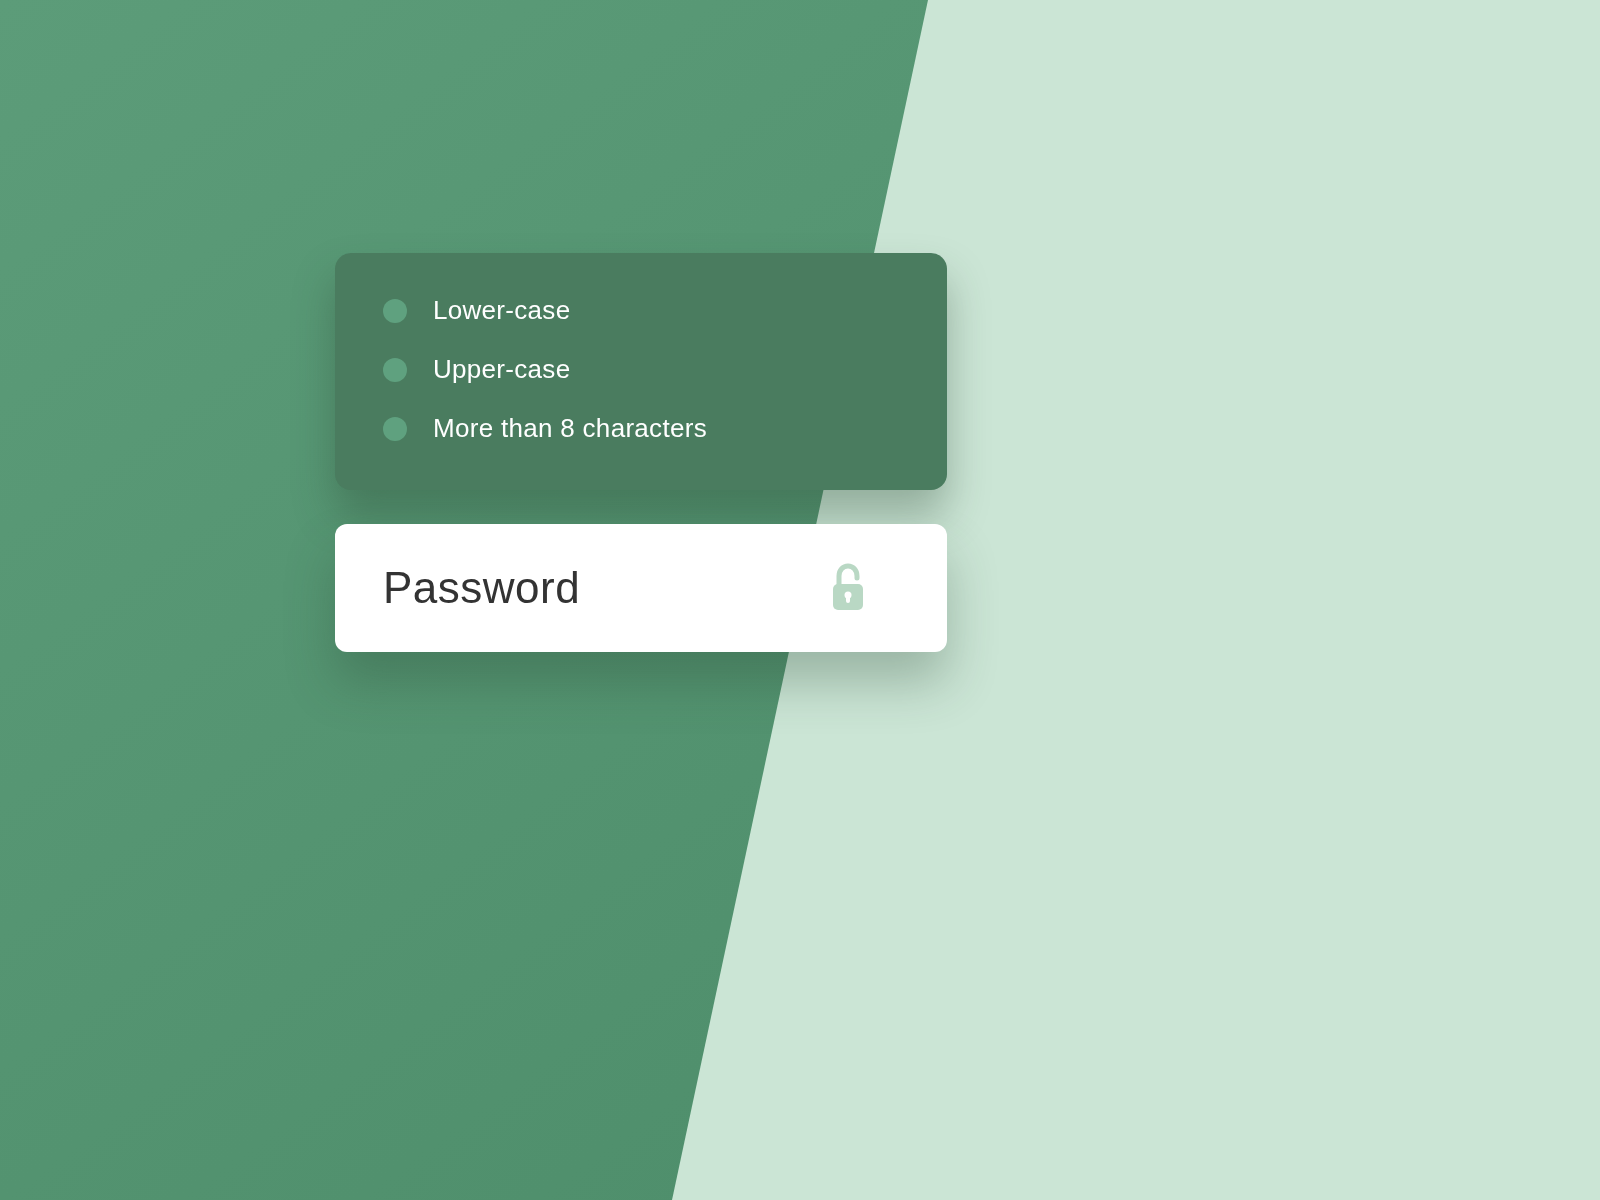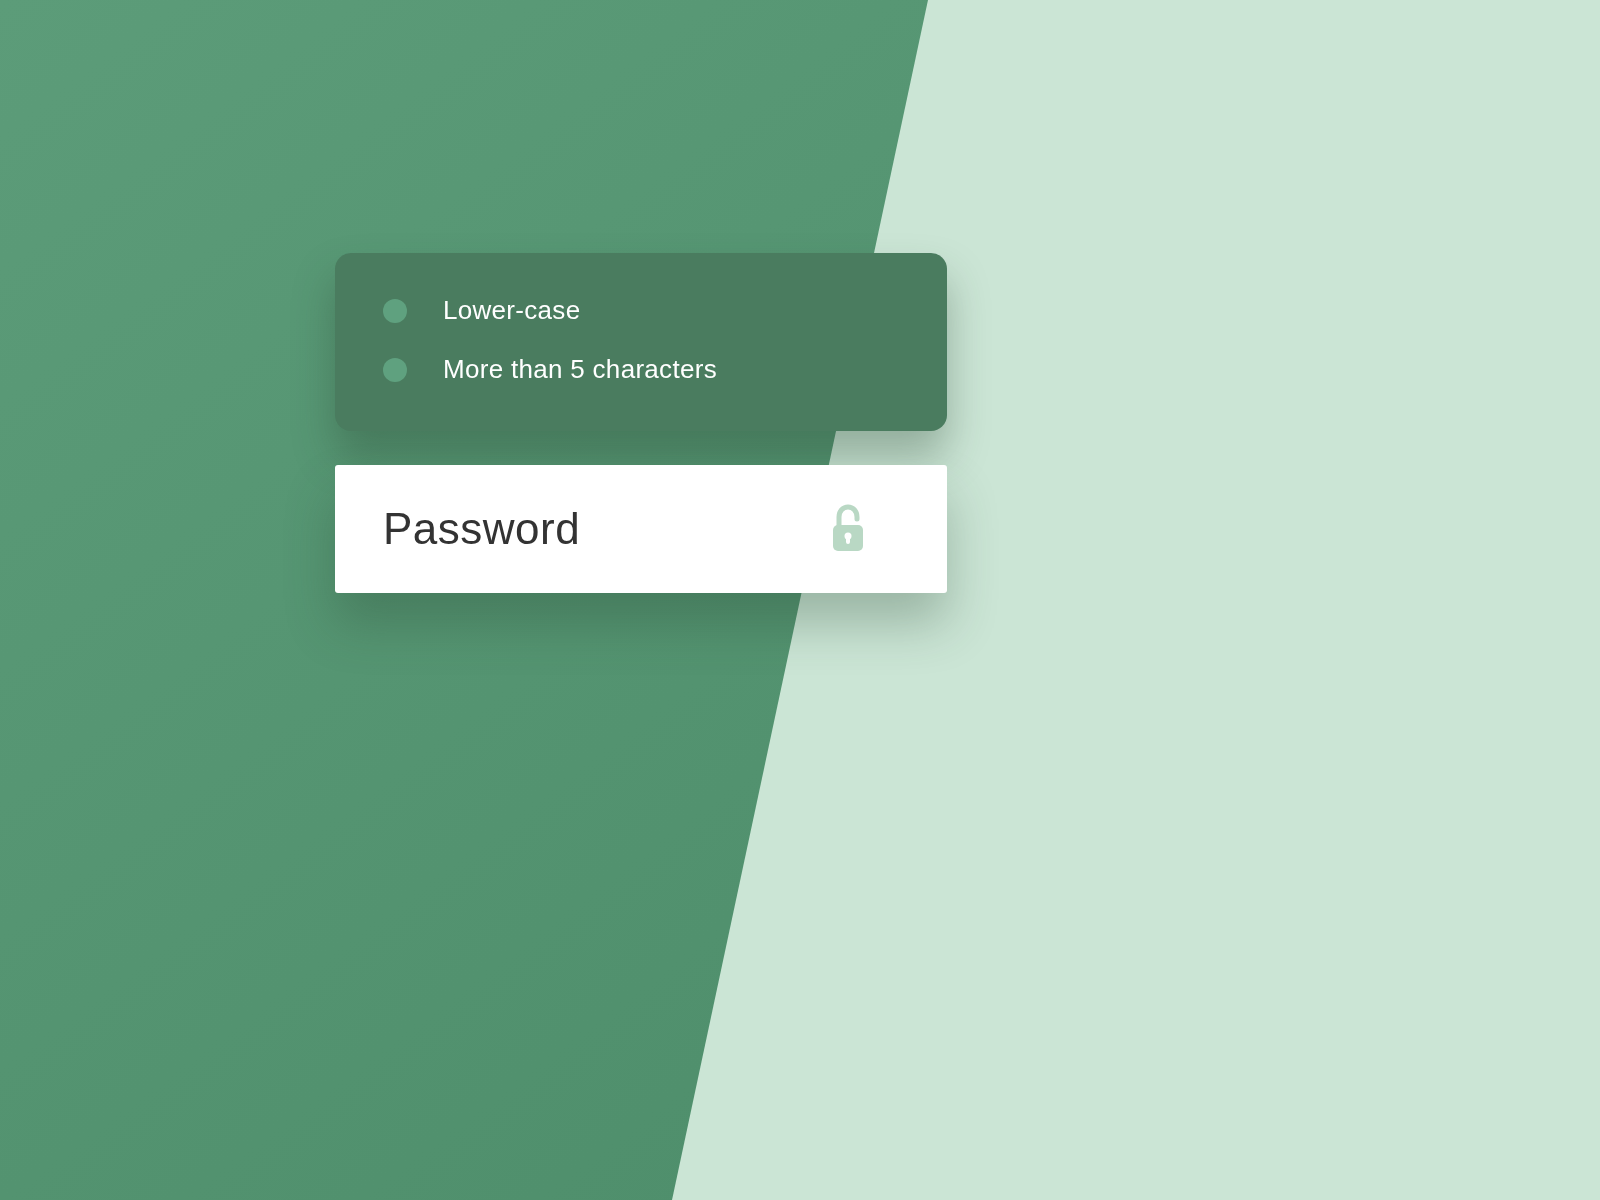--- a/index.html
+++ b/index.html
@@ -45,21 +45,21 @@
     .requirements-card {
       background: #4a7c5f;
       border-radius: 16px;
       padding: 42px 48px 46px 48px;
       box-shadow: 0 25px 40px rgba(40, 70, 50, 0.35);
     }
     
     .requirement-item {
       display: flex;
       align-items: center;
-      gap: 36px;
+      gap: 26px;
       margin-bottom: 28px;
     }
     
     .requirement-item:last-child {
       margin-bottom: 0;
     }
     
     .bullet {
       width: 24px;
       height: 24px;
@@ -71,21 +71,21 @@
     .requirement-text {
       color: #ffffff;
       font-size: 26px;
       font-weight: 400;
       letter-spacing: 0.3px;
     }
     
     .password-field {
       margin-top: 34px;
       background: #ffffff;
-      border-radius: 3px;
+      border-radius: 12px;
       padding: 38px 48px;
       display: flex;
       align-items: center;
       justify-content: space-between;
       box-shadow: 0 30px 50px rgba(40, 70, 50, 0.3);
     }
     
     .password-placeholder {
       color: #333333;
       font-size: 44px;
@@ -112,25 +112,29 @@
 
 <div class="container">
 
   <div class="requirements-card">
 
     <div class="requirement-item">
       <div class="bullet"></div>
       <span class="requirement-text">Lower-case</span>
     </div>
 
+    <div class="requirement-item">
+      <div class="bullet"></div>
+      <span class="requirement-text">Upper-case</span>
+    </div>
 
 
     <div class="requirement-item">
       <div class="bullet"></div>
-      <span class="requirement-text">More than 5 characters</span>
+      <span class="requirement-text">More than 8 characters</span>
     </div>
 
   </div>
 
   <div class="password-field">
     <span class="password-placeholder">Password</span>
     <div class="lock-icon">
       <svg viewBox="0 0 42 52" fill="none">
         <path d="M 12 22 L 12 14 C 12 8 16 4 21 4 C 26 4 30 8 30 14 L 30 16" stroke="#b9d8c4" stroke-width="5" stroke-linecap="round" fill="none"></path>
         <rect x="6" y="22" width="30" height="26" rx="5" fill="#b9d8c4"></rect>

